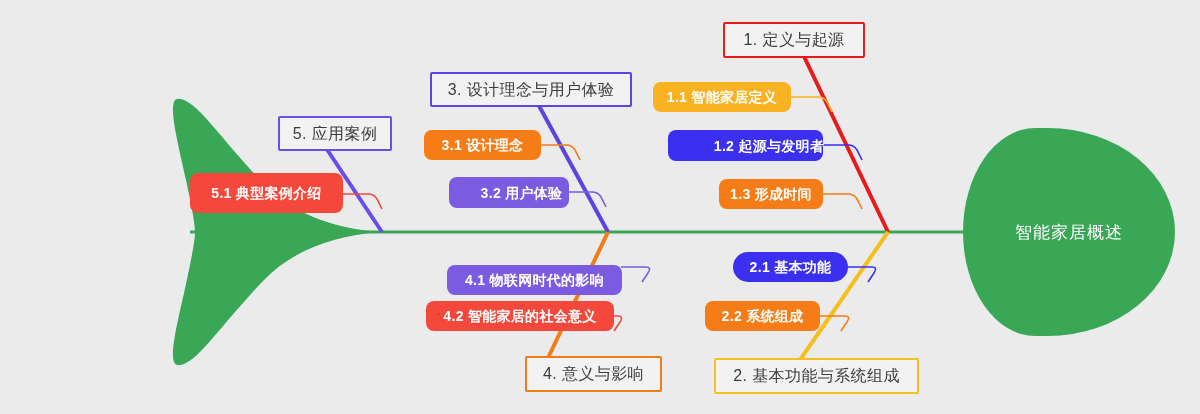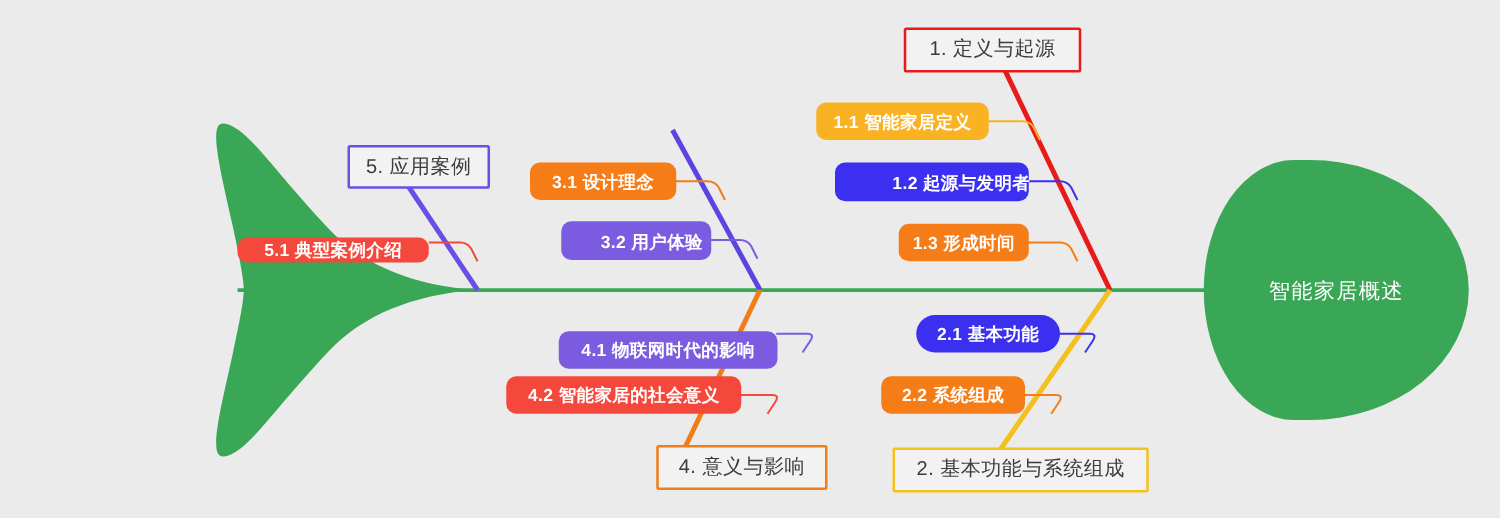--- a/index.html
+++ b/index.html
@@ -146,28 +146,29 @@
   <div class="pill" style="left:668px; top:130px; width:155px; height:31px; background:#3b2ff0;padding-left:47px;">1.2 起源与发明者</div>
 
   <div class="pill" style="left:719px; top:179px; width:104px; height:30px; background:#f57c16;">1.3 形成时间</div>
 
   <div class="cat" style="left:714px; top:358px; width:205px; height:36px; border-color:#f4c020;">2. 基本功能与系统组成</div>
 
   <div class="pill" style="left:733px; top:252px; width:115px; height:30px; background:#3b2ff0;border-radius:15px;">2.1 基本功能</div>
 
   <div class="pill" style="left:705px; top:301px; width:115px; height:30px; background:#f57c16;">2.2 系统组成</div>
 
+  <div class="cat" style="left:430px; top:72px; width:202px; height:35px; border-color:#5b45e0;">3. 设计理念与用户体验</div>
 
   <div class="pill" style="left:424px; top:130px; width:117px; height:30px; background:#f57c16;">3.1 设计理念</div>
 
   <div class="pill" style="left:449px; top:177px; width:120px; height:31px; background:#7b5ce0;padding-left:25px;">3.2 用户体验</div>
 
   <div class="cat" style="left:525px; top:356px; width:137px; height:36px; border-color:#f07d18;">4. 意义与影响</div>
 
   <div class="pill" style="left:447px; top:239px; width:175px; height:30px; background:#7b5ce0;margin-top:26px;">4.1 物联网时代的影响</div>
 
-  <div class="pill" style="left:405px; top:301px; width:188px; height:30px; background:#f4483c;">4.2 智能家居的社会意义</div>
+  <div class="pill" style="left:426px; top:301px; width:188px; height:30px; background:#f4483c;">4.2 智能家居的社会意义</div>
 
   <div class="cat" style="left:278px; top:116px; width:114px; height:35px; border-color:#6b4ee6;">5. 应用案例</div>
 
-  <div class="pill" style="left:190px; top:190px; width:153px; height:20px; background:#f4483c;">5.1 典型案例介绍</div>
+  <div class="pill" style="left:190px; top:173px; width:153px; height:40px; background:#f4483c;">5.1 典型案例介绍</div>
 
 </div>
 
 </body></html>

